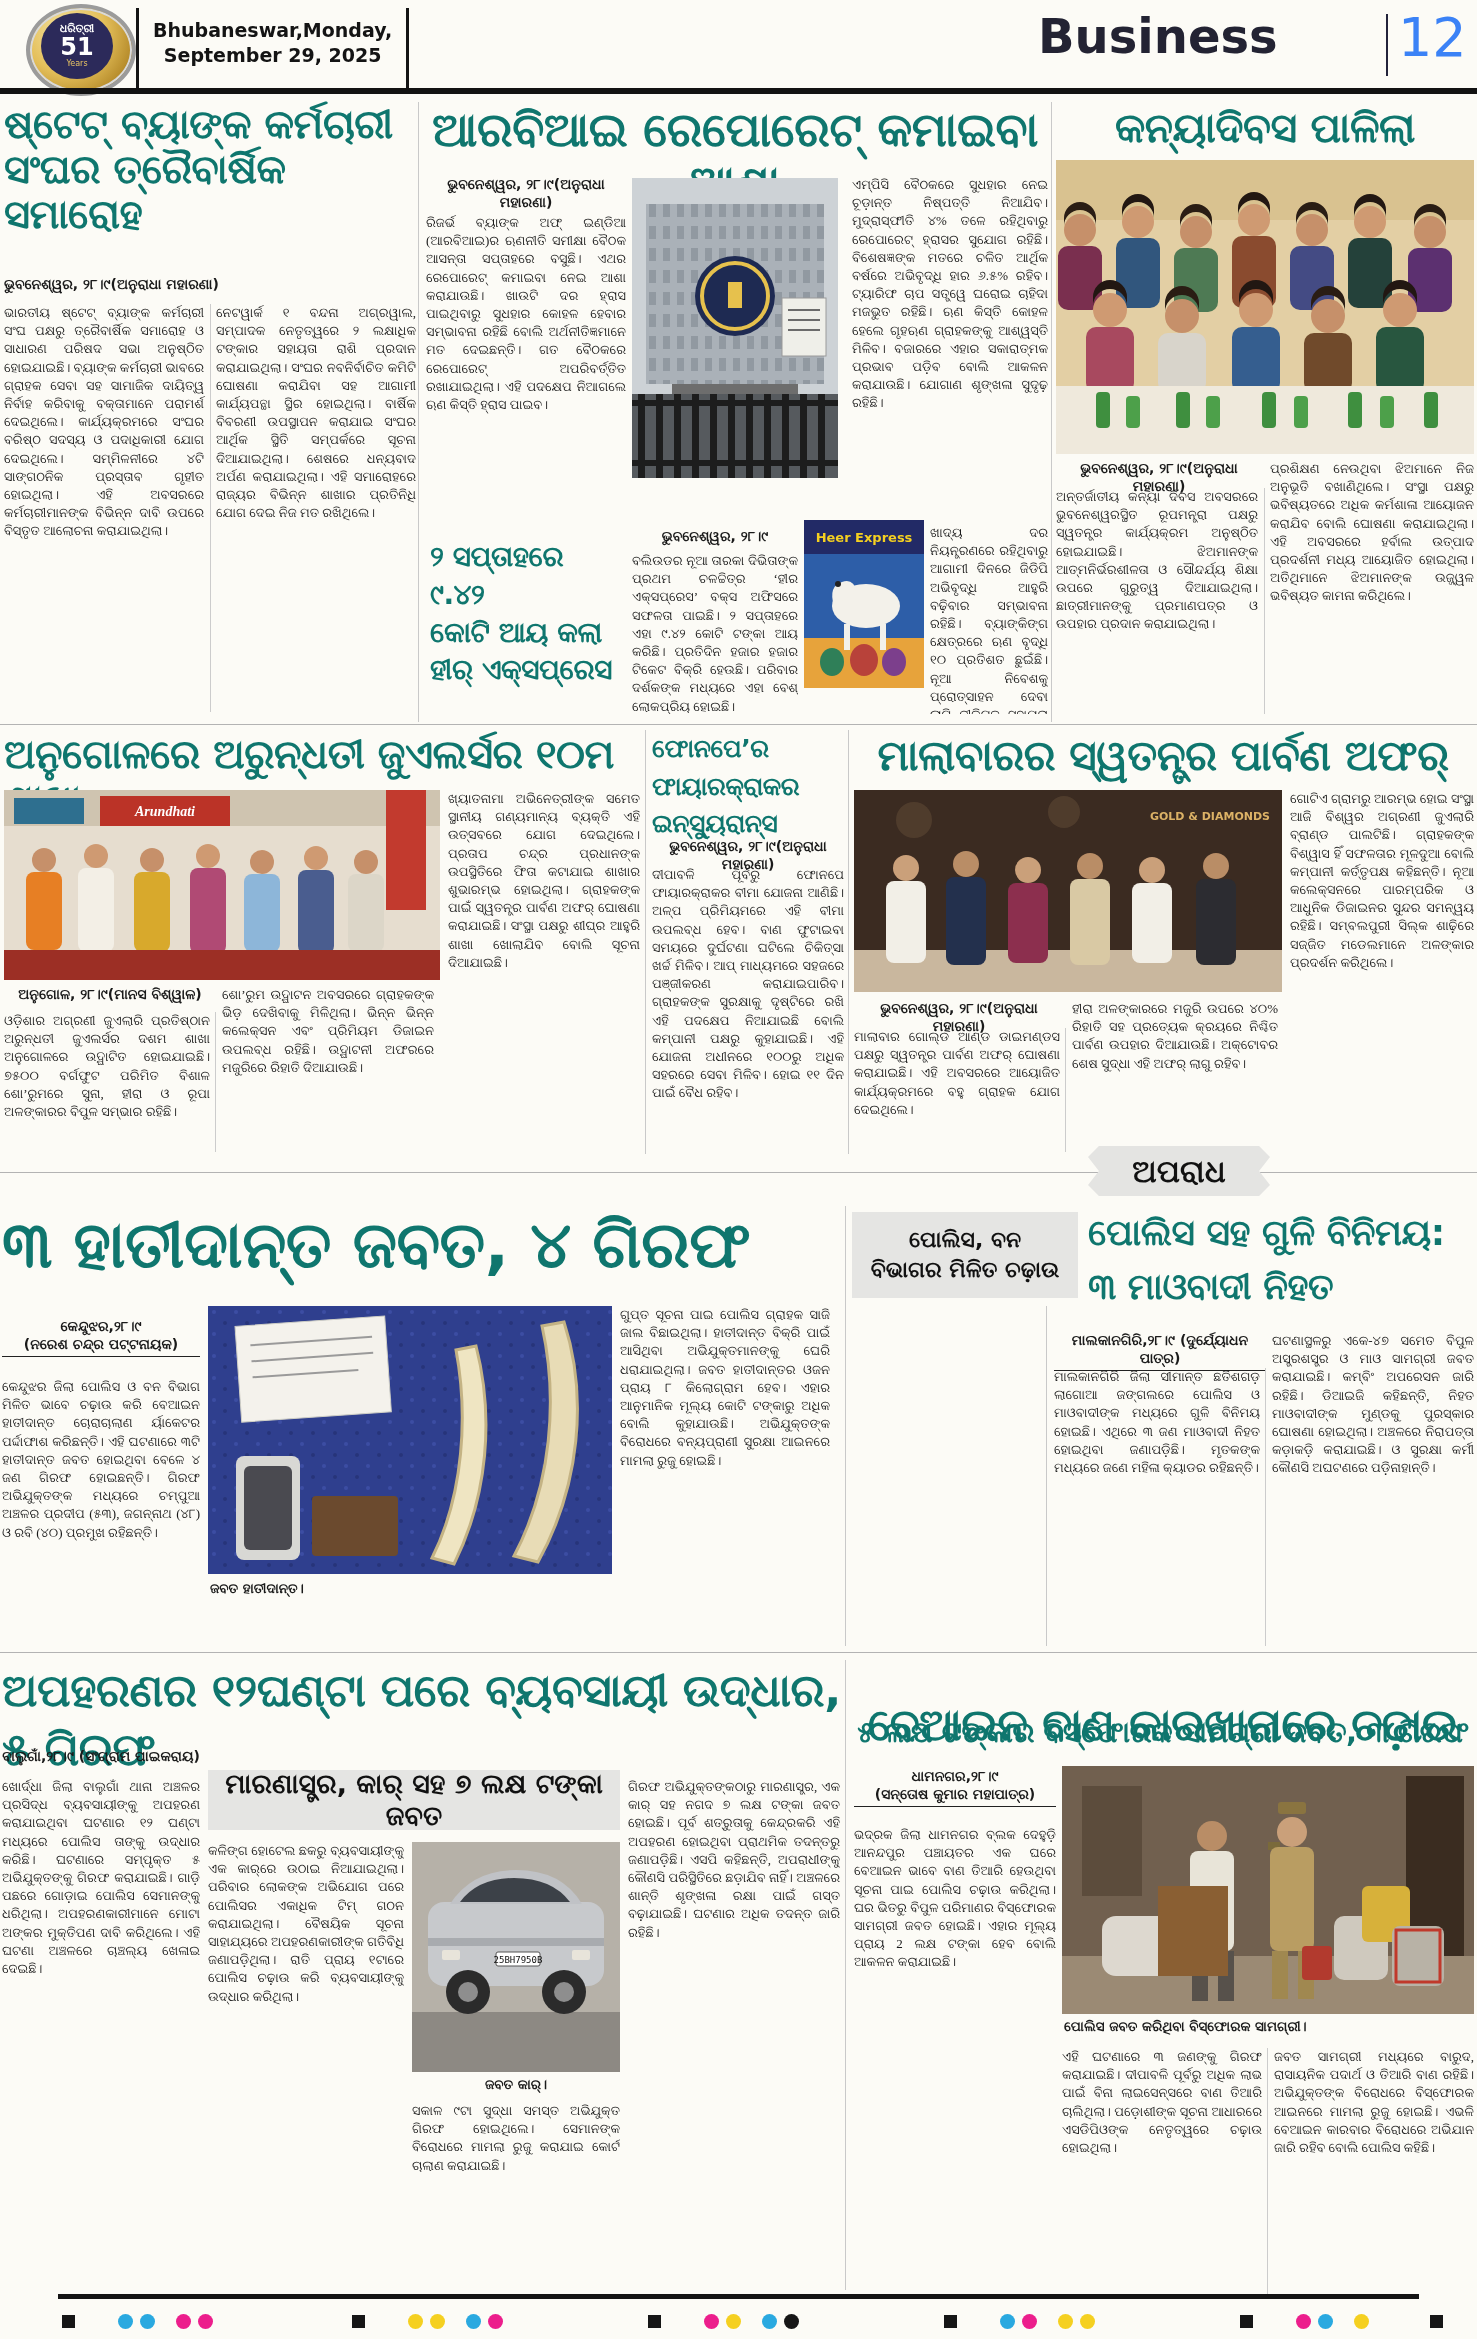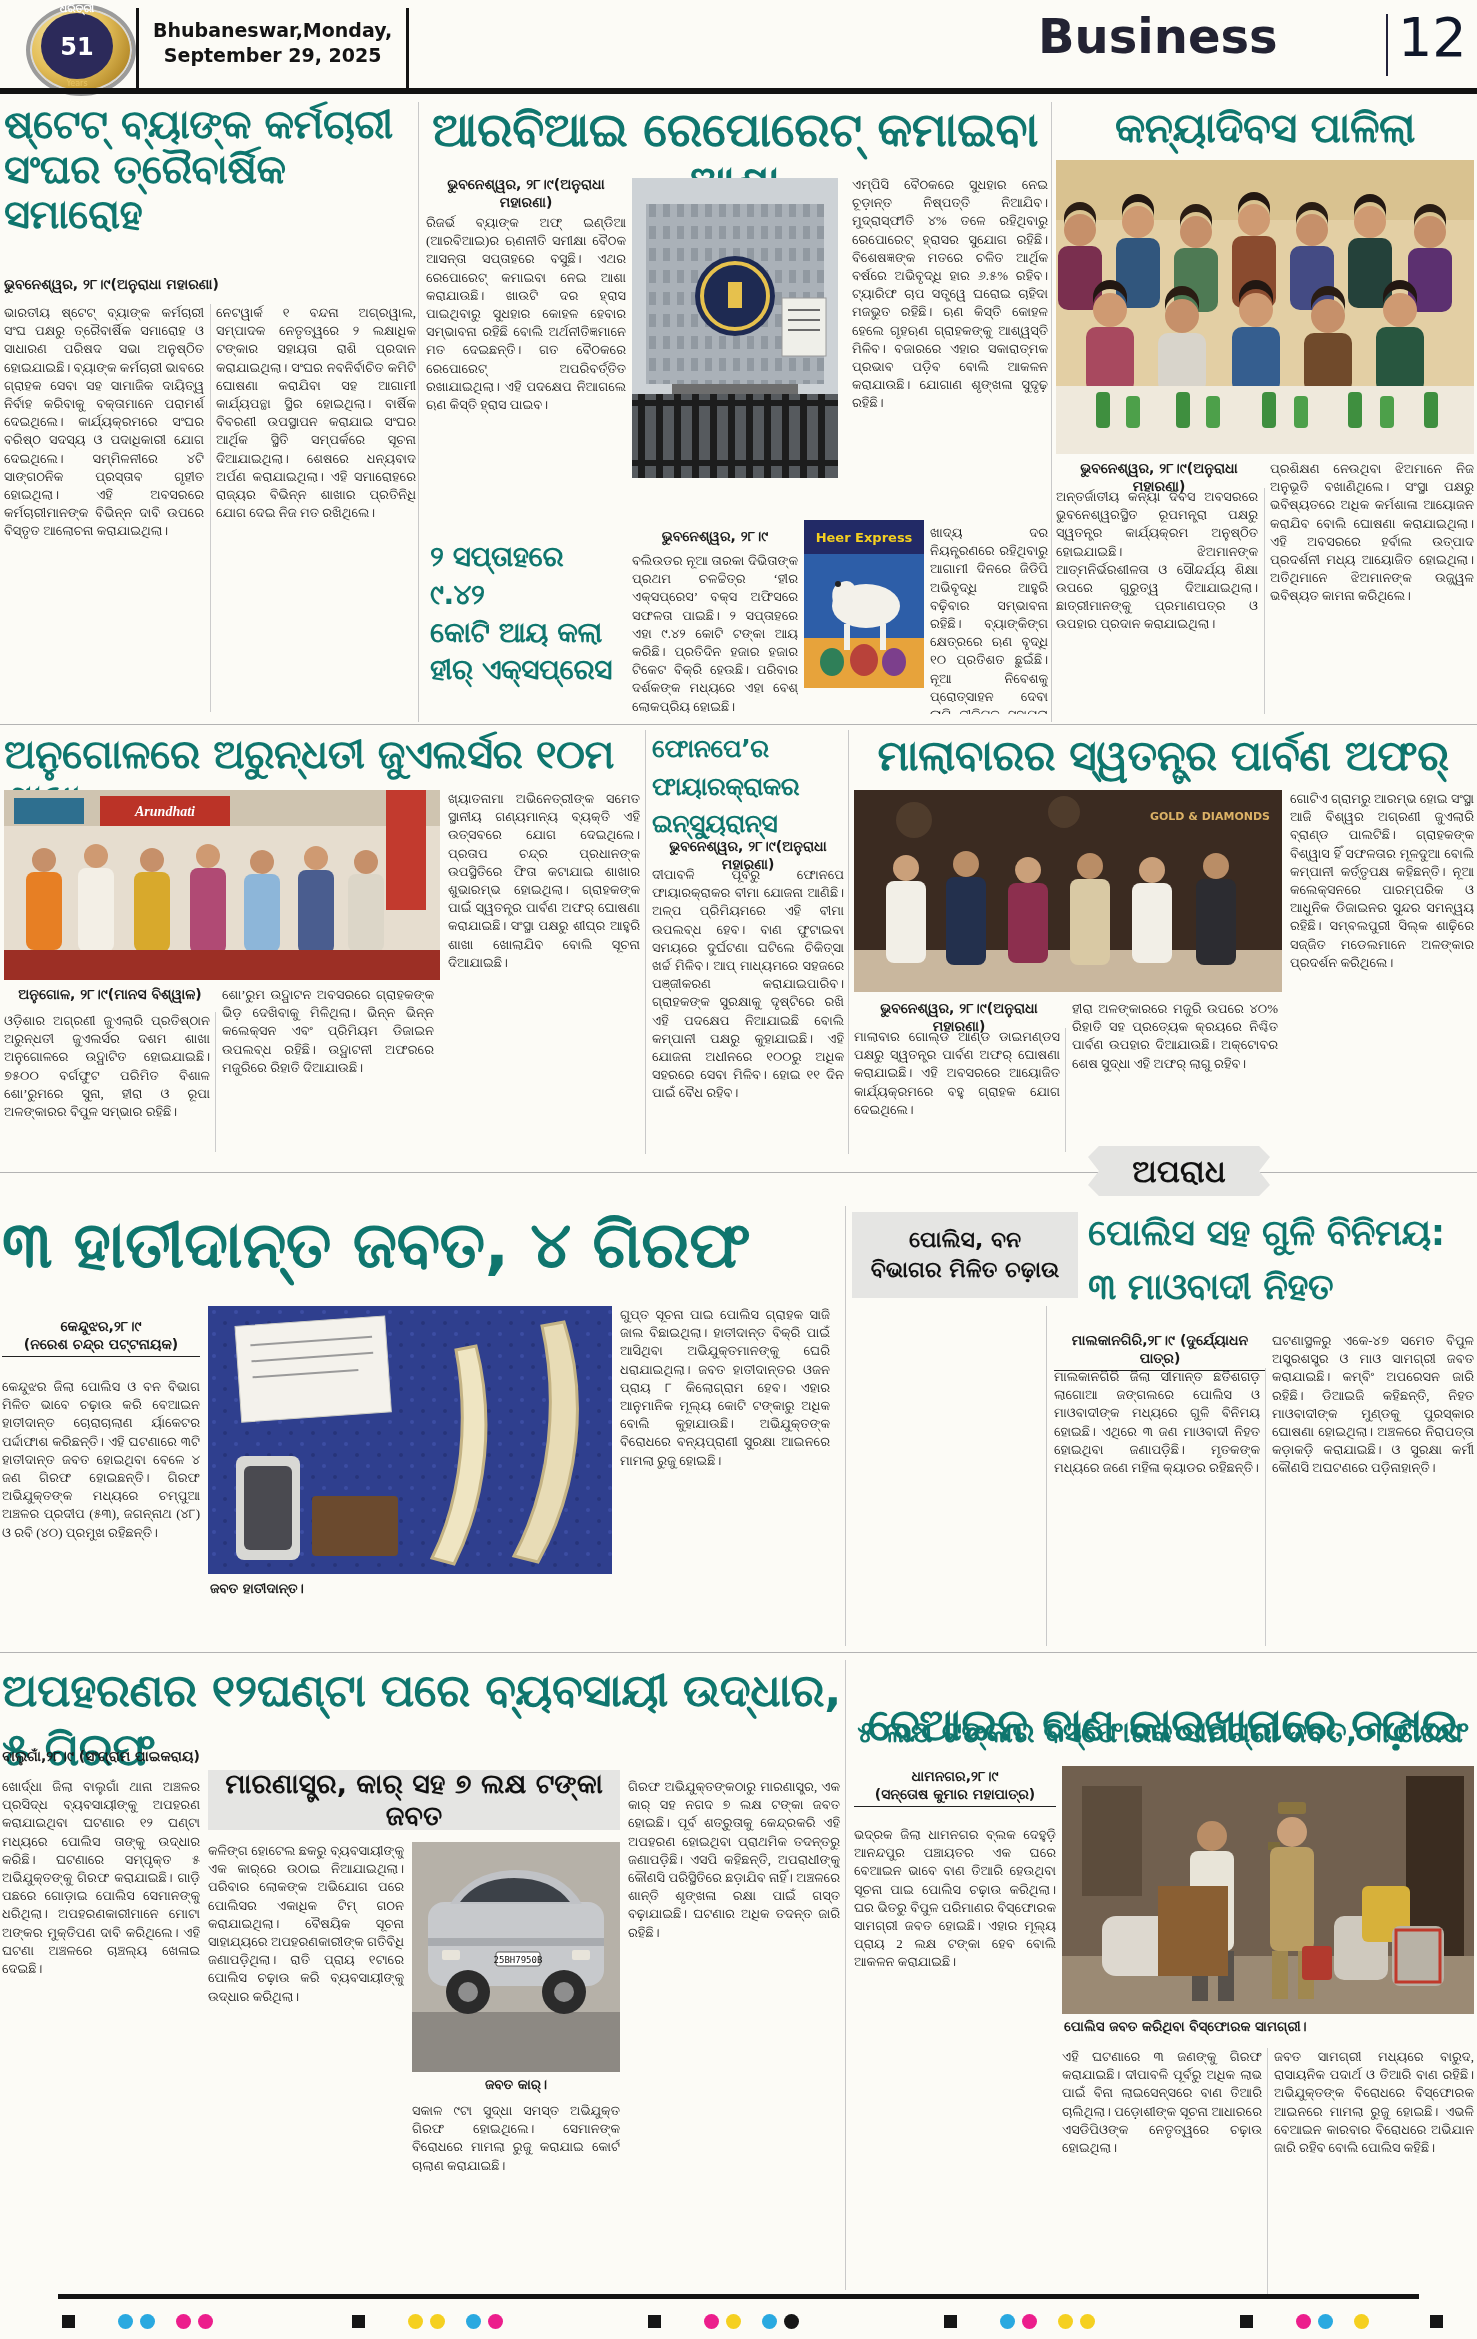--- a/index.html
+++ b/index.html
@@ -18,32 +18,32 @@
            display:flex;align-items:center;justify-content:center;text-align:center;white-space:pre-line;}
   .photo{background:#fde047;overflow:hidden;}
   .photo svg{display:block;}
   
   .masthead-rule{position:absolute;left:0;top:88px;width:1477px;height:6px;background:#121212;}
   .logo-wreath{position:absolute;left:26px;top:4px;width:102px;height:84px;border-radius:50%;
      background:radial-gradient(circle at 35% 30%,#f6e7a8 0%,#e4bf5a 45%,#b98f2e 75%,#8a6a1f 100%);
      border:4px solid #9b9b9b;box-shadow:0 0 0 2px #d9d9d9 inset;}
   .logo-inner{position:absolute;left:41px;top:13px;width:72px;height:66px;border-radius:50%;background:#2c2a5a;
      display:flex;flex-direction:column;align-items:center;justify-content:center;color:#fff;
-     font-family:"DejaVu Sans",sans-serif;line-height:1.05;gap:20px;}
+     font-family:"DejaVu Sans",sans-serif;line-height:1.05;}
   .logo-title{font-size:11px;font-weight:700;}
   .logo-years-n{font-size:24px;font-weight:800;}
   .logo-years-l{font-size:8px;color:#e8c463;}
   .datebox{position:absolute;left:136px;top:8px;height:72px;padding:10px 14px 0 14px;
      border-left:3px solid #141414;border-right:3px solid #141414;
      font-family:"DejaVu Sans",sans-serif;font-weight:700;font-size:19px;line-height:1.3;color:#141414;text-align:center;}
   .biz-title{position:absolute;left:1038px;top:8px;font-family:"DejaVu Sans",sans-serif;
      font-weight:700;font-size:48px;color:#232333;letter-spacing:0;}
   .biz-div{position:absolute;left:1386px;top:14px;width:2px;height:62px;background:#23233a;}
   .biz-page{position:absolute;left:1398px;top:6px;font-family:"DejaVu Sans",sans-serif;
-     font-weight:500;font-size:54px;color:#0f172a;}
+     font-weight:500;font-size:54px;color:#3b82f6;}
   
   .crime-label{position:absolute;left:1088px;top:1146px;width:182px;height:50px;background:#e4e4e2;
      font-family:"DejaVu Sans",sans-serif;font-weight:800;font-size:31px;color:#111;
      display:flex;align-items:center;justify-content:center;
      clip-path:polygon(6% 0,94% 0,100% 22%,94% 50%,100% 78%,94% 100%,6% 100%,0 78%,6% 50%,0 22%);}
   
   .pm-dot{position:absolute;top:4px;width:15px;height:15px;border-radius:50%;}
   .pm-sq{position:absolute;top:5px;width:13px;height:13px;}
   #colorbar{position:absolute;left:0;top:2310px;width:1477px;height:24px;}
   .bot-rule{position:absolute;left:58px;top:2294px;width:1361px;height:5px;background:#141414;}

